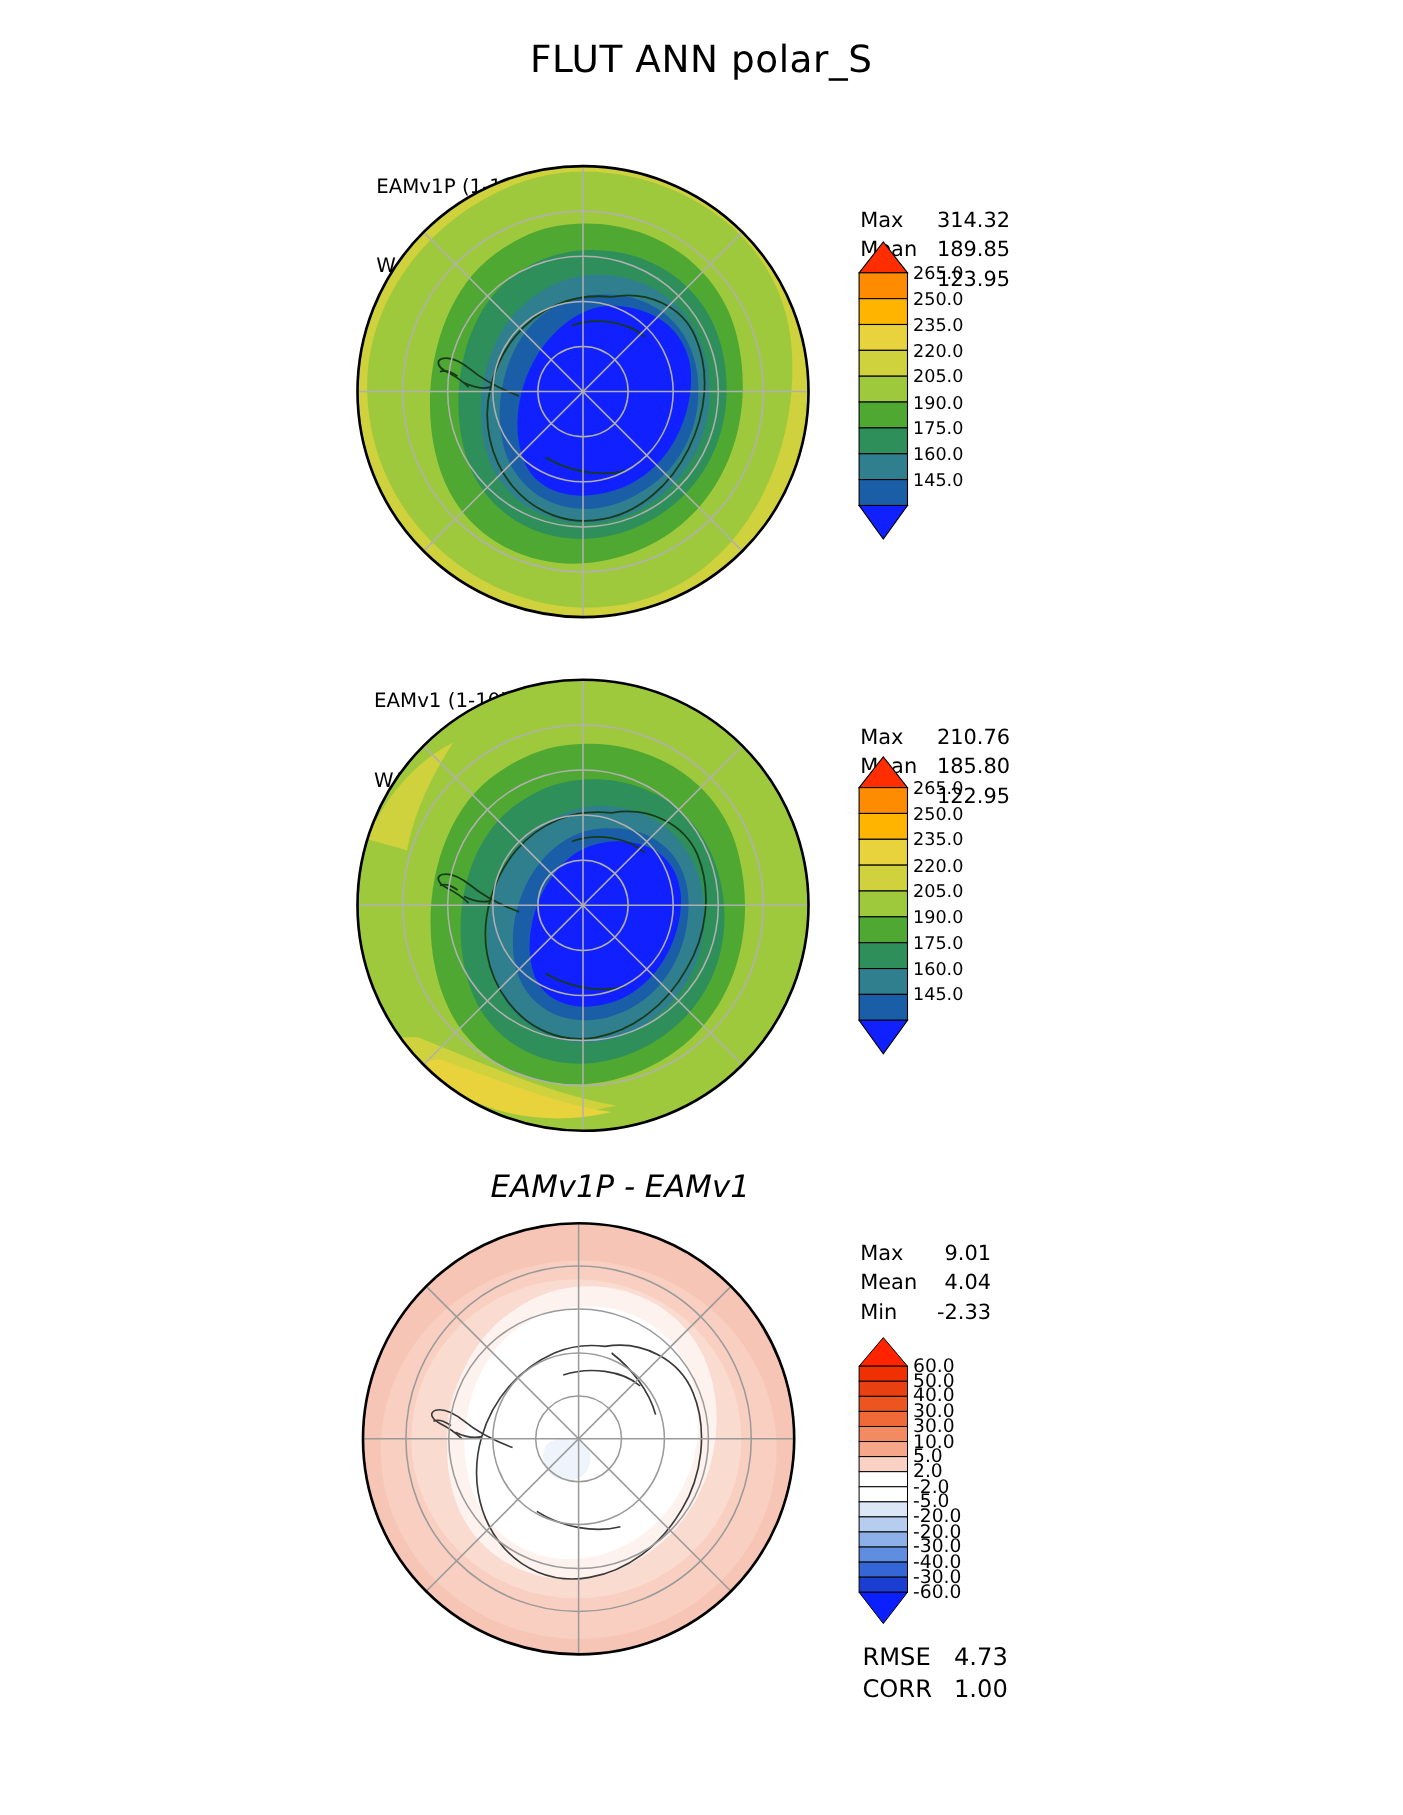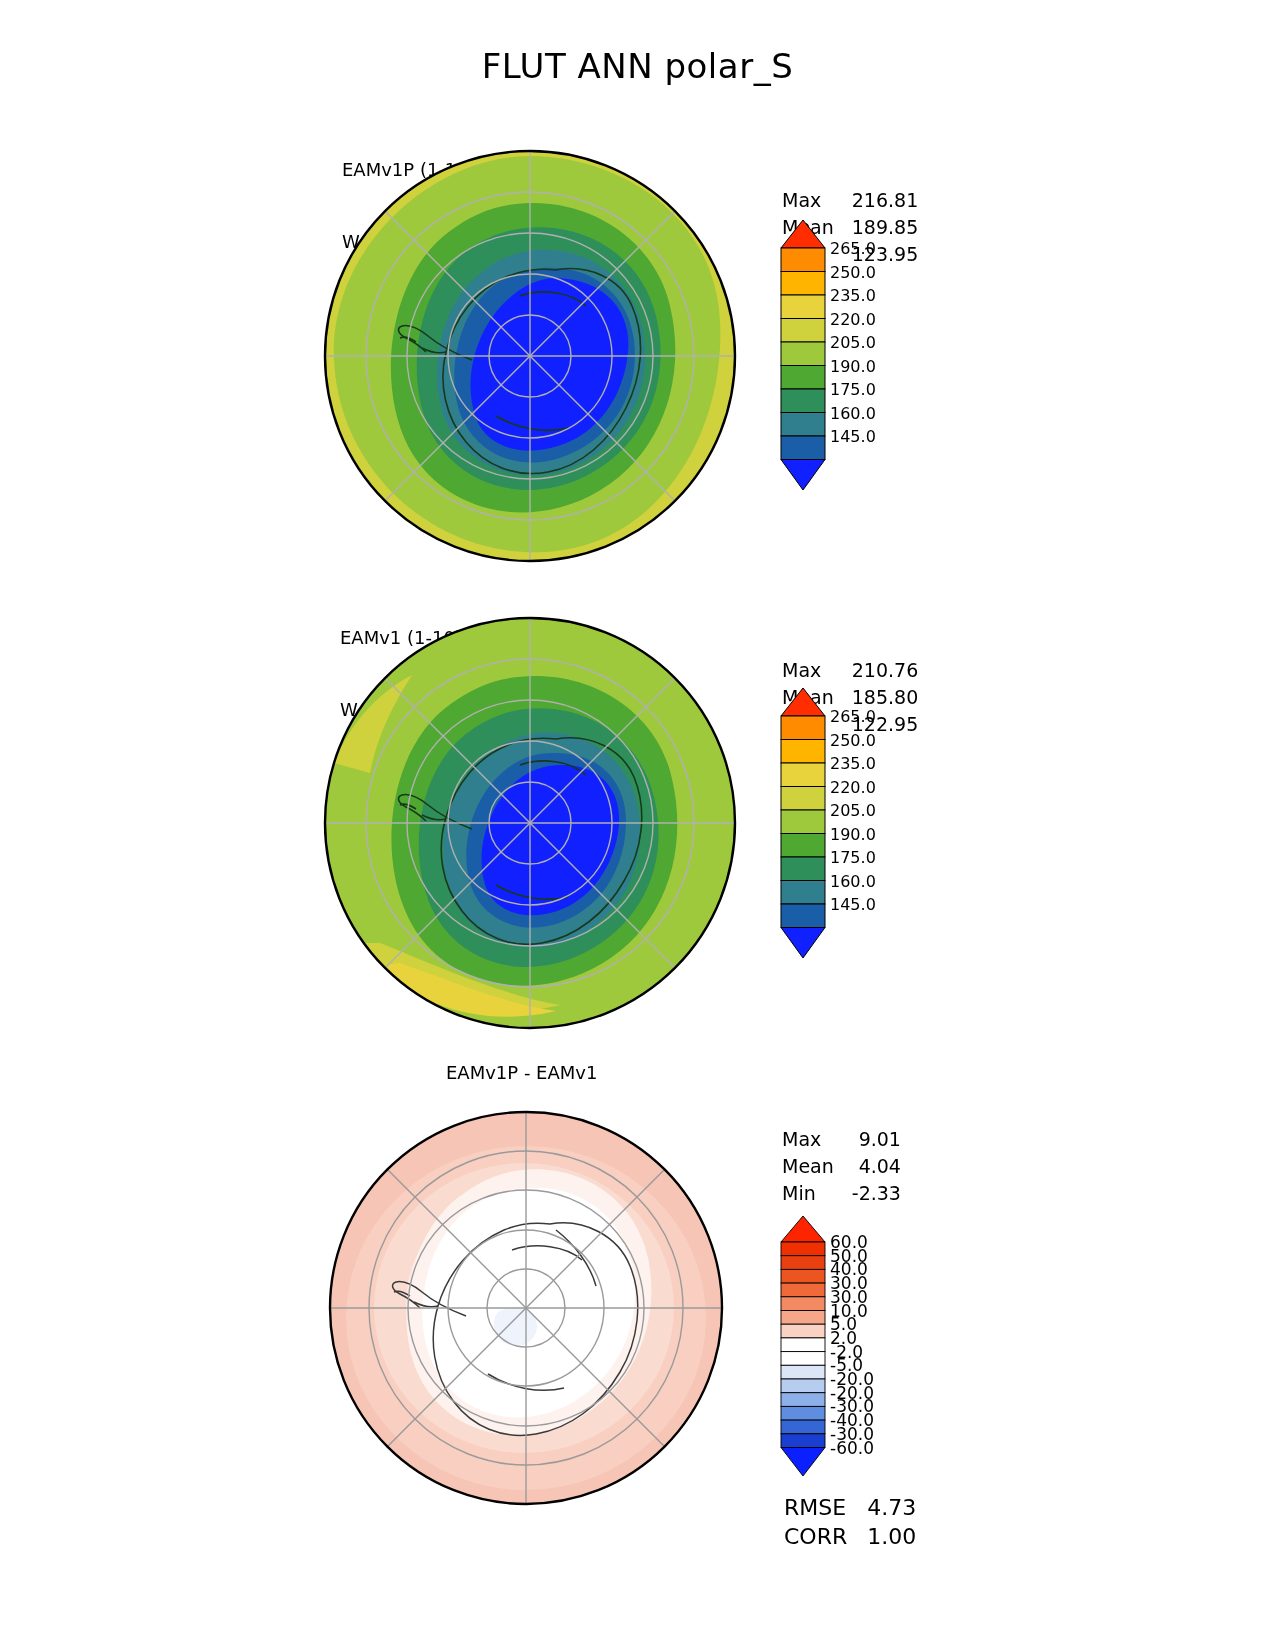--- a/index.html
+++ b/index.html
@@ -17,38 +17,39 @@
   }
   .page {
     position: absolute;
     left: 0; top: 0;
     width: 1275px;
     height: 1650px;
   }
   .main-title {
     position: absolute;
     left: 0;
-    top: 46px;
+    top: 34px;
     width: 1275px;
     text-align: center;
     font-size: 34px;
     letter-spacing: 0.5px;
   }
   .panel { position: absolute; }
 
   .panel-label {
     position: absolute;
     font-size: 18px;
     line-height: 24px;
     white-space: pre;
   }
   .panel-centered-label {
     position: absolute;
-    font-size: 18px;
+    font-size: 28px;
     white-space: pre;
+    font-style: italic;
   }
   .stats {
     position: absolute;
     font-size: 19px;
     line-height: 27px;
     white-space: pre;
   }
   .stats table { border-collapse: collapse; }
   .stats td { padding: 0; font-size: 19px; line-height: 27px; }
   .stats td.lab { padding-right: 18px; }
@@ -91,21 +92,21 @@
 
     <div class="panel-label" style="left:342px;top:110px;">
       <div>EAMv1P (1-10)</div>
       <div>W/m2</div>
     </div>
 
     <div class="stats" style="left:782px;top:133px;">
       <table>
         <tbody><tr>
           <td class="lab">Max</td>
-          <td class="val">216.81</td>
+          <td class="val">314.32</td>
         </tr>
         <tr>
           <td class="lab">Mean</td>
           <td class="val">189.85</td>
         </tr>
         <tr>
           <td class="lab">Min</td>
           <td class="val">123.95</td>
         </tr>
       </tbody></table>

